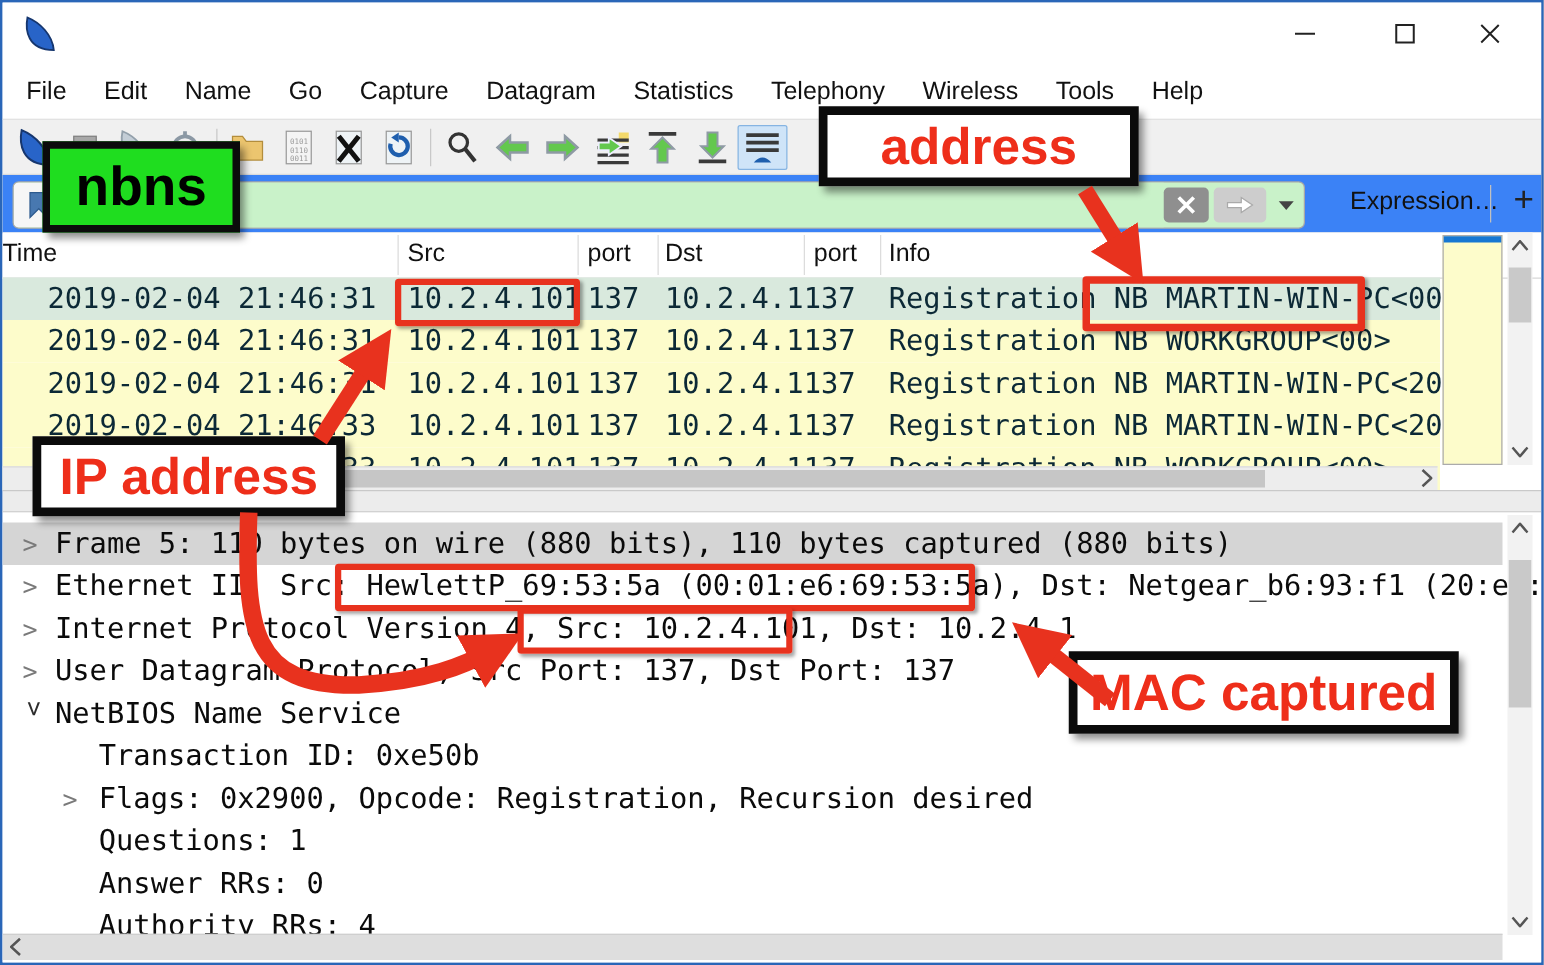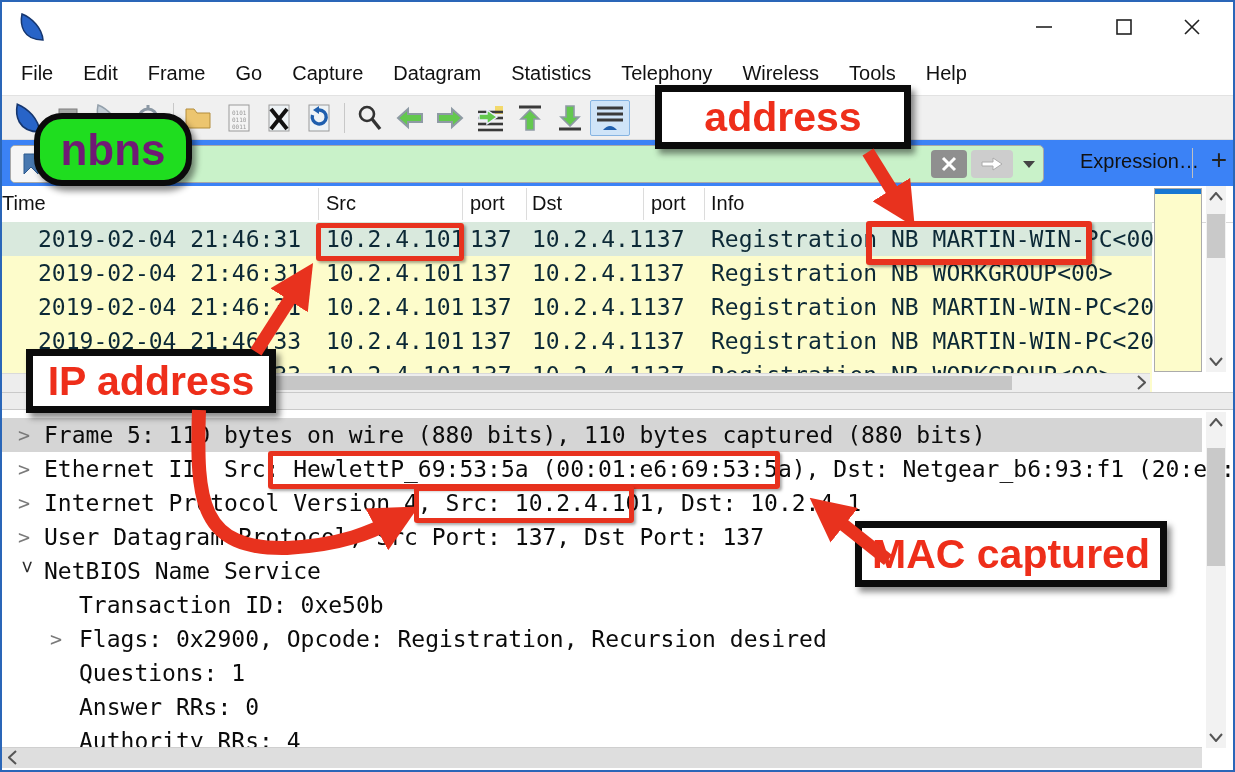--- a/index.html
+++ b/index.html
@@ -68,21 +68,21 @@
   .dtext{position:absolute;left:42px;top:0;}
   .dtext.lvl1{left:77px;}
   .dt-vscroll{position:absolute;left:1204px;top:2px;width:20px;height:336px;background:#f2f2f2;}
   .dt-vthumb{position:absolute;left:1px;top:36px;width:18px;height:118px;background:#c9c9c9;}
   .dt-hscroll{position:absolute;left:0;bottom:2px;width:1200px;height:20px;background:#dedede;border-top:1px solid #cfcfcf;}
   .dt-harrow{position:absolute;left:6px;top:2px;}
   
   .ov{position:absolute;pointer-events:none;}
   .redbox{border:5px solid #e8321e;border-radius:3px;box-shadow:2px 2px 3px rgba(0,0,0,0.35);}
   .labelbox{background:#fff;border:7px solid #0b0b0b;box-shadow:4px 5px 6px rgba(0,0,0,0.45);display:flex;align-items:center;justify-content:center;font-weight:bold;color:#ee2e1a;font-size:41px;font-family:"Liberation Sans",sans-serif;}
-  .labelbox.green{background:#1fdd1f;color:#701a75;font-size:44px;border-width:6px;border-radius:28px;}
+  .labelbox.green{background:#1fdd1f;color:#000000;font-size:44px;border-width:6px;}
   svg.arrow-layer{position:absolute;left:0;top:0;width:1235px;height:772px;pointer-events:none;}
 </style>
 </head>
 <body>
 
 <div class="window">
 
   <div class="titlebar">
     <svg class="title-icon" viewBox="0 0 28 30">
       <path d="M25 28 C4 28 2 12 4 2 C14 6 24 16 25 28 Z" fill="#2864c8" stroke="#16366e" stroke-width="1.5"></path>
@@ -100,21 +100,21 @@
     <div class="winbtn btn-close">
       <svg width="18" height="18" viewBox="0 0 18 18">
           <path d="M2 2 L16 16 M16 2 L2 16" stroke="#222" stroke-width="1.6"></path>
         </svg>
     </div>
   </div>
 
   <div class="menubar">
     <span class="menu-item">File</span>
     <span class="menu-item">Edit</span>
-    <span class="menu-item">Frame</span>
+    <span class="menu-item">Name</span>
     <span class="menu-item">Go</span>
     <span class="menu-item">Capture</span>
     <span class="menu-item">Datagram</span>
     <span class="menu-item">Statistics</span>
     <span class="menu-item">Telephony</span>
     <span class="menu-item">Wireless</span>
     <span class="menu-item">Tools</span>
     <span class="menu-item">Help</span>
   </div>
 

